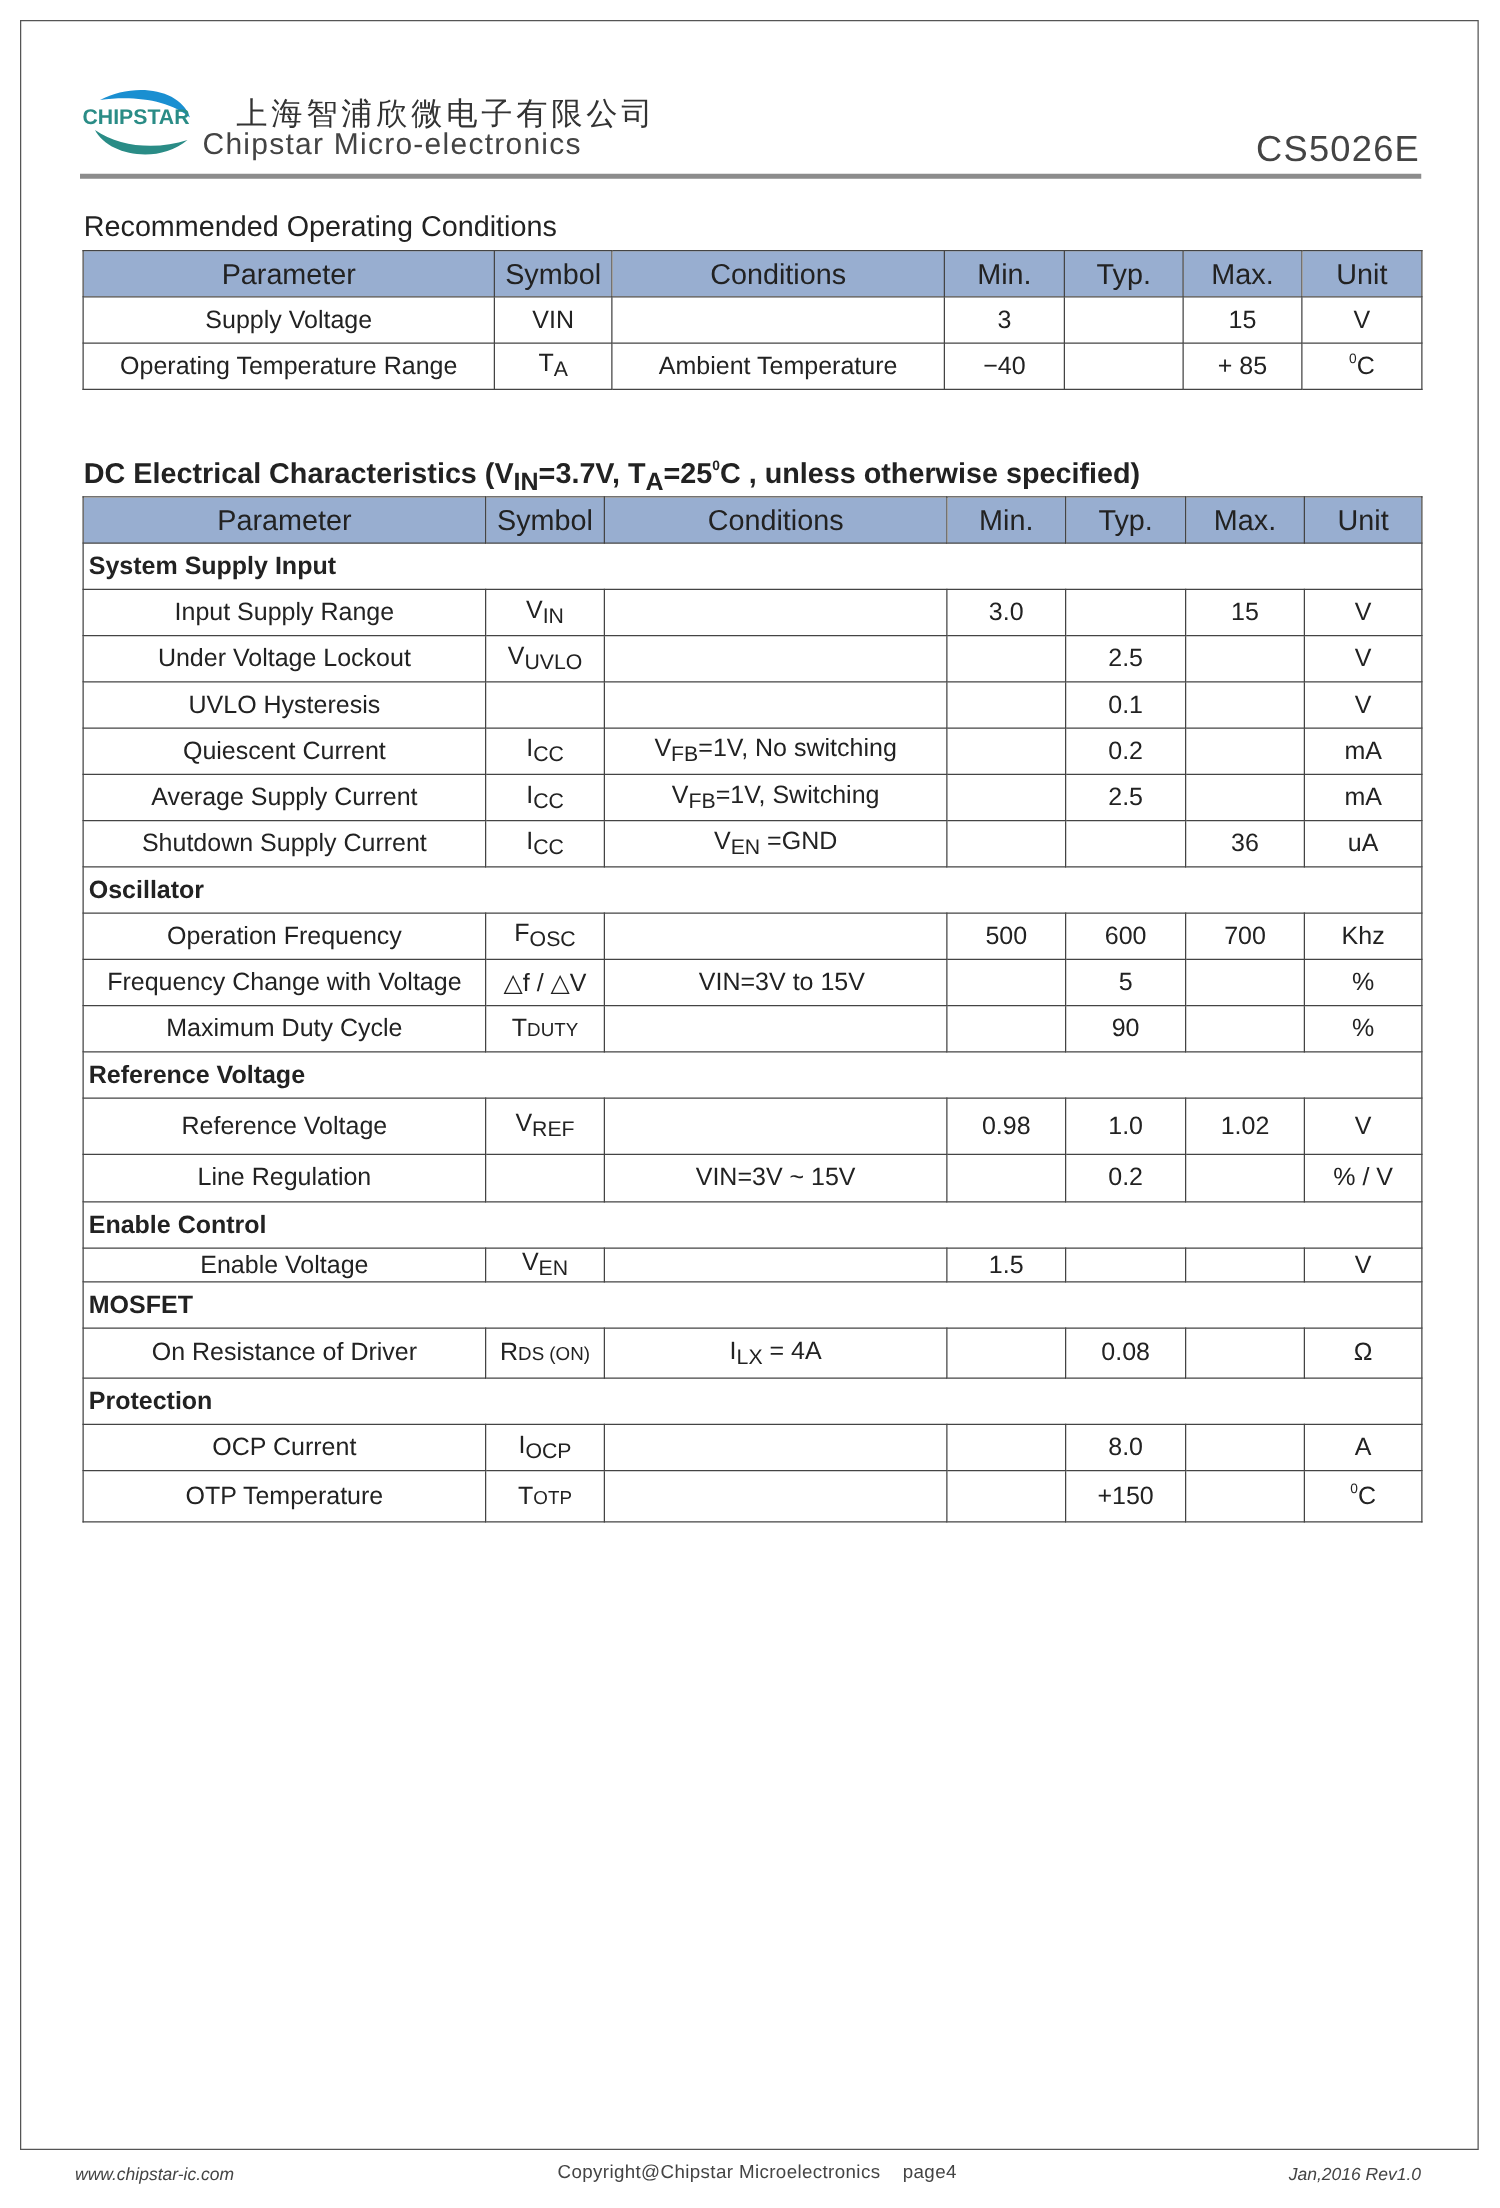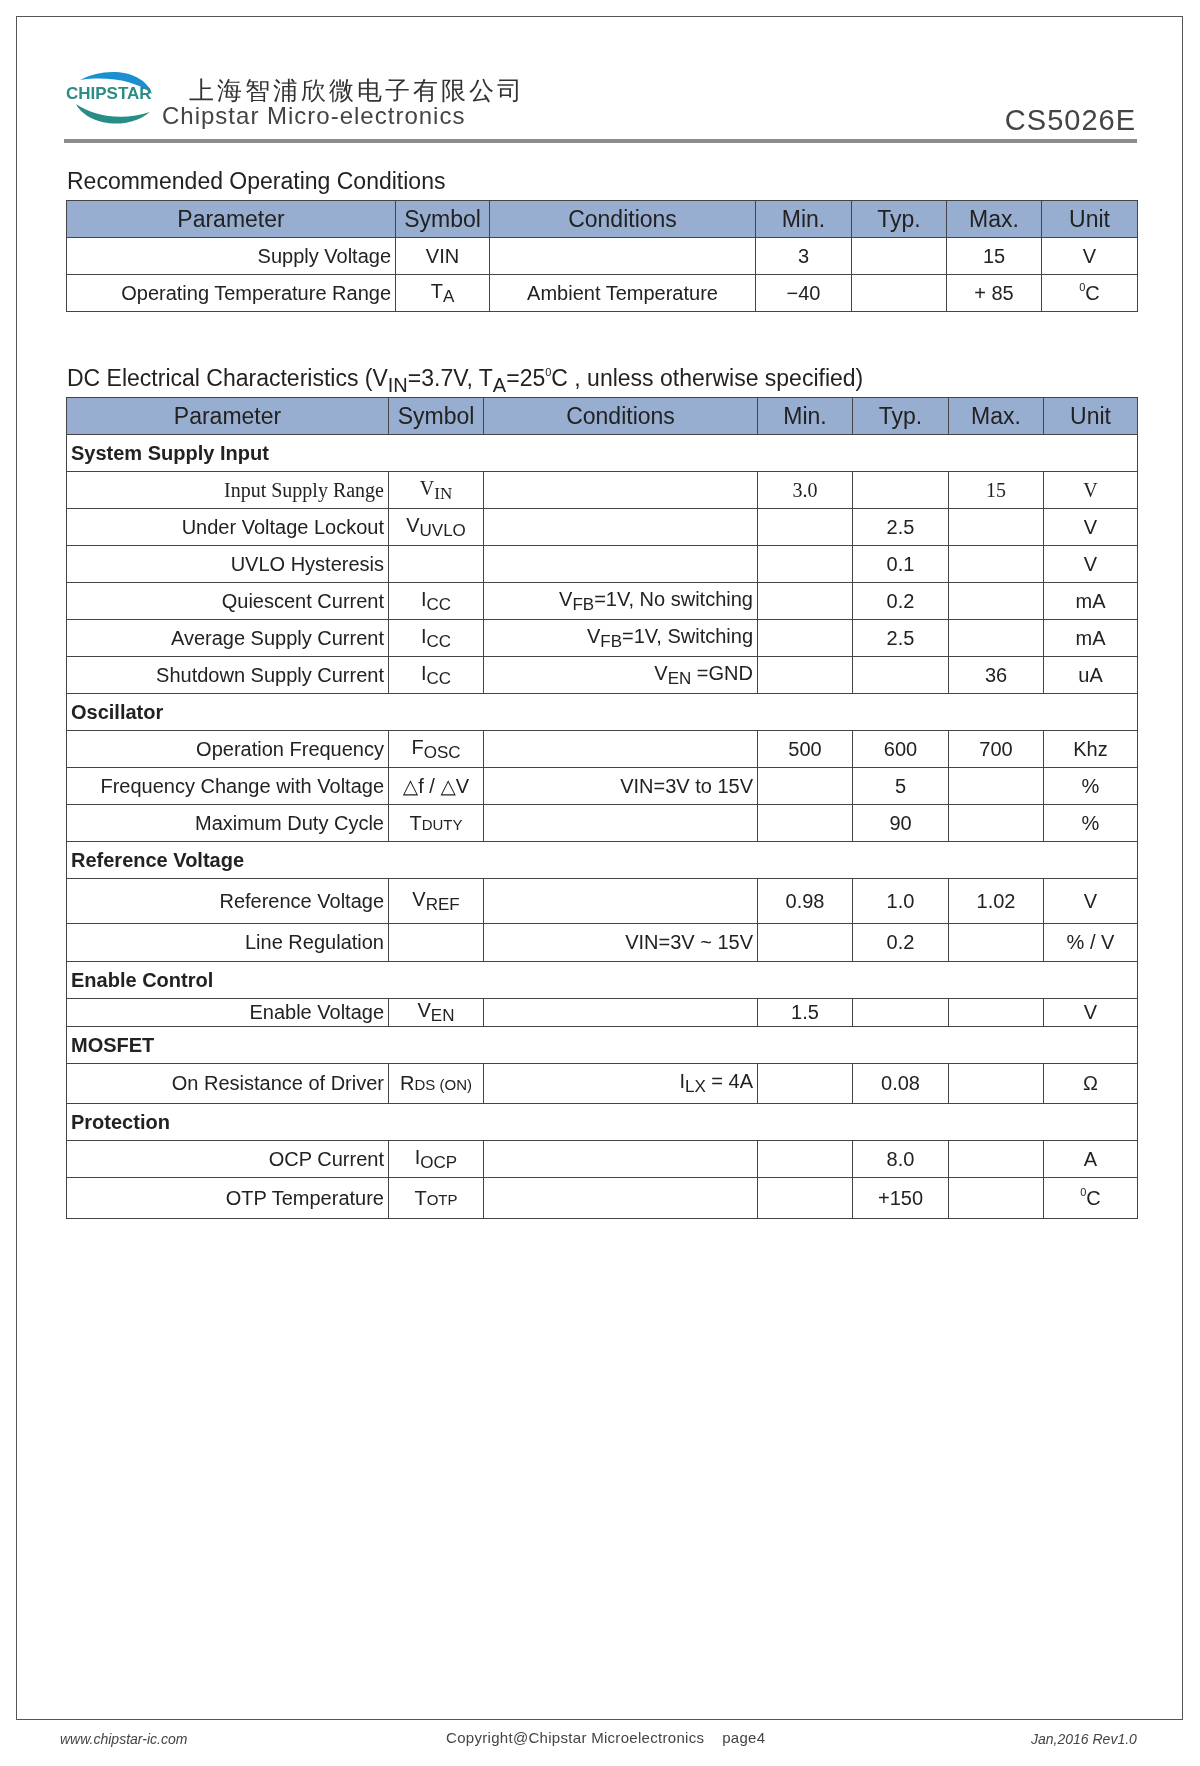--- a/index.html
+++ b/index.html
@@ -9,21 +9,21 @@
   .cn-name { position:absolute; left:160px; top:74px; font-size:25px; letter-spacing:3px; color:#333; font-family:"DejaVu Sans", sans-serif;margin-left:29px; }
   .en-name { position:absolute; left:162px; top:102px; font-size:24px; letter-spacing:1px; color:#444; }
   .part-no { position:absolute; right:64px; top:104px; font-size:29px; letter-spacing:1px; color:#444; }
   .hdr-rule { position:absolute; left:64px; top:139px; width:1073px; height:4px; background:#8c8c8c; }
   .sec-title { position:absolute; left:67px; font-size:23px; color:#222; white-space:nowrap; }
   .sec-title sub { font-size:20px; vertical-align:-6px; }
   .sec-title sup { font-size:11px; vertical-align:10px; }
   table { position:absolute; left:66px; border-collapse:collapse; table-layout:fixed; }
   td, th { border:1.5px solid #444; padding:0 4px; font-size:20px; font-weight:normal; white-space:nowrap; overflow:hidden; color:#222; }
   th { background:#98aed0; font-size:23px; text-align:center; }
-  td.l { text-align:right; }
+  td.l { text-align:center; }
   td.c { text-align:center; }
   td.sec { font-weight:bold; text-align:left; }
   .sym-sub { font-size:17px; vertical-align:-4px; }
   .small-caps { font-size:15px; }
   .deg { font-size:11px; vertical-align:9px; }
   .foot-l { position:absolute; left:60px; top:1731px; font-size:14px; font-style:italic; color:#444; }
   .foot-c { position:absolute; left:446px; top:1729px; font-size:15px; color:#444; letter-spacing:0.3px; }
   .foot-r { position:absolute; left:1031px; top:1731px; font-size:14px; font-style:italic; color:#444; }
 </style>
 </head>
@@ -78,21 +78,21 @@
     <td class="c"><span>T</span><span class="sym-sub">A</span></td>
     <td class="c">Ambient Temperature</td>
     <td class="c">−40</td>
     <td class="c"></td>
     <td class="c">+ 85</td>
     <td class="c"><span class="deg">0</span><span>C</span></td>
   </tr>
 </tbody>
   </table>
 
-<div class="sec-title" style="top:365px;">
+<div class="sec-title" style="top:365px;font-weight:bold;">
   <span>DC Electrical Characteristics (V</span><sub>IN</sub><span>=3.7V, T</span><sub>A</sub><span>=25</span><sup>0</sup><span>C , unless otherwise specified)</span>
 </div>
 <table style="top:397px; width:1071px;">
   <colgroup>
     <col style="width:322px">
       <col style="width:95px">
       <col style="width:274px">
       <col style="width:95px">
       <col style="width:96px">
       <col style="width:95px">
@@ -106,21 +106,21 @@
     <th>Min.</th>
     <th>Typ.</th>
     <th>Max.</th>
     <th>Unit</th>
   </tr>
 
   <tr style="height:37px;">
         <td class="sec" colspan="7">System Supply Input</td>
       </tr>
 
-  <tr style="height:37px;font-family:Liberation Serif, serif;">
+  <tr style="height:37px;">
     <td class="l">Input Supply Range</td>
     <td class="c"><span>V</span><span class="sym-sub">IN</span></td>
     <td class="l"></td>
     <td class="c">3.0</td>
     <td class="c"></td>
     <td class="c">15</td>
     <td class="c">V</td>
   </tr>
   <tr style="height:37px;padding-left:44px;">
     <td class="l">Under Voltage Lockout</td>

